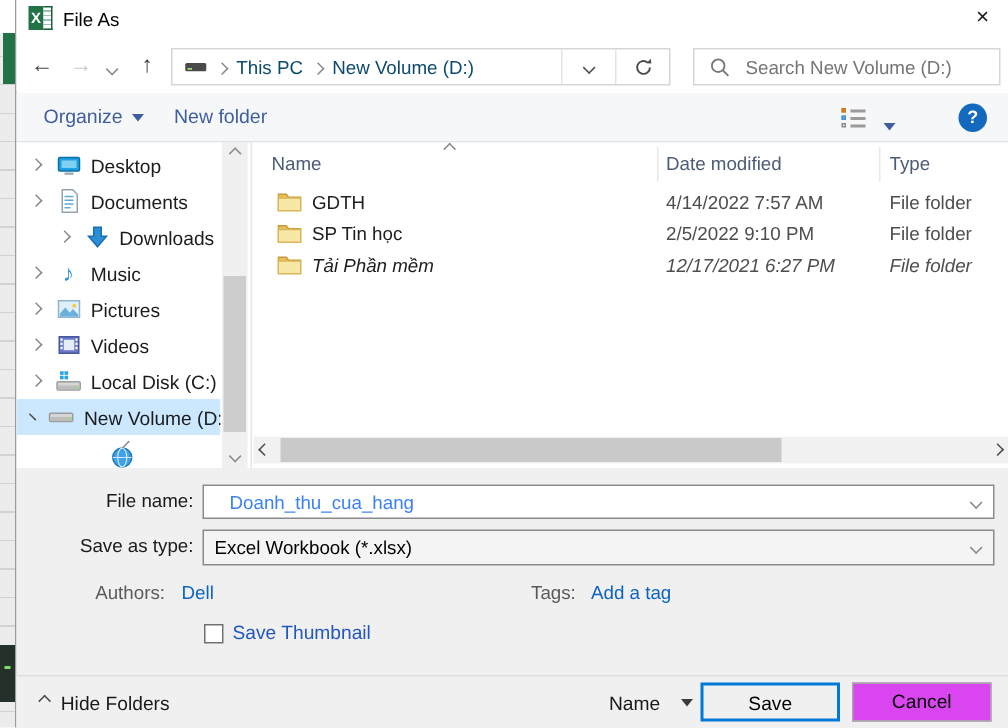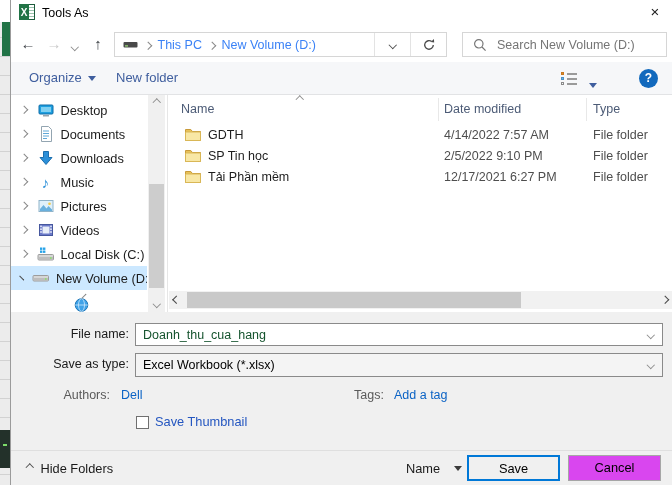--- a/index.html
+++ b/index.html
@@ -19,21 +19,21 @@
   .app-icon .xl-left{width:10px;height:16px;background:var(--excelGreen);color:#fff;font-size:10px;font-weight:bold;
     display:flex;align-items:center;justify-content:center;}
   .app-icon .xl-page{width:6px;height:16px;background:#fff;border:1px solid #1d5c3c;border-left:none;box-sizing:border-box;
     background:repeating-linear-gradient(to bottom,#fff 0 2px,#9cc3ae 2px 3px);}
   .win-title{position:absolute;left:31px;top:0;height:26px;line-height:26px;font-size:12.5px;color:#000;}
   .close-btn{position:absolute;left:628px;top:0;width:32px;height:24px;text-align:center;line-height:24px;font-size:15px;color:#222;cursor:pointer;}
   
   .navrow{position:absolute;left:0;top:27px;width:100%;height:34px;background:#fff;}
   .nav-glyph{position:absolute;top:0;height:34px;line-height:33px;text-align:center;font-size:15px;}
   .crumb-box{position:absolute;left:103px;top:5px;width:333px;height:25px;border:1px solid #d6d6d6;box-sizing:border-box;
-    display:flex;align-items:center;font-size:12.5px;color:#3b82f6;}
+    display:flex;align-items:center;font-size:12.5px;color:#0c4a6e;}
   .crumb-sep{margin:0 7px;}
   .crumb-right{margin-left:auto;display:flex;align-items:center;height:100%;}
   .crumb-dd,.crumb-refresh{width:35px;height:100%;display:flex;align-items:center;justify-content:center;border-left:1px solid #e3e3e3;}
   .search-box{position:absolute;left:451px;top:5px;width:205px;height:25px;border:1px solid #d6d6d6;box-sizing:border-box;
     display:flex;align-items:center;}
   .search-box input{border:none;outline:none;flex:1;font-size:12.5px;color:#3c3c3c;font-family:inherit;background:transparent;}
   .search-box svg{margin:0 8px 0 10px;}
   
   .toolbar{position:absolute;left:0;top:62px;width:100%;height:33px;background:#f6f7f9;border-bottom:1px solid #e2e3e5;box-sizing:border-box;}
   .tb-item{position:absolute;top:0;height:32px;line-height:32px;font-size:13px;color:var(--toolbarText);cursor:pointer;}
@@ -74,21 +74,21 @@
   .frow .fdate{position:absolute;left:275px;top:3px;color:#4e4e4e;}
   .frow .ftype{position:absolute;left:424px;top:3px;color:#4e4e4e;}
   .frow svg{position:absolute;left:16px;top:3px;}
   .hscroll{position:absolute;left:0;top:196px;width:504px;height:18px;background:#f1f1f1;}
   .hthumb{position:absolute;left:18px;top:1px;width:334px;height:16px;background:#c9c9c9;}
   .hs-arrow{position:absolute;top:0;width:16px;height:18px;display:flex;align-items:center;justify-content:center;}
   
   .panel{position:absolute;left:0;top:312px;width:100%;height:173px;background:#f0f0f0;}
   .flabel{position:absolute;font-size:12.5px;color:#1a1a1a;text-align:right;}
   .fn-input{position:absolute;left:124px;top:11px;width:528px;height:23px;border:1px solid #8a8a8a;background:#fff;box-sizing:border-box;}
-  .fn-input input{border:none;outline:none;width:calc(100% - 30px);height:100%;padding:0 0 0 7px;font-size:12.5px;font-family:inherit;background:transparent;color:#14532d;}
+  .fn-input input{border:none;outline:none;width:calc(100% - 30px);height:100%;padding:0 0 0 17px;font-size:12.5px;font-family:inherit;background:transparent;color:#3b82f6;}
   .combo{position:absolute;left:124px;top:41px;width:528px;height:24px;border:1px solid #8a8a8a;background:#f4f4f4;box-sizing:border-box;
     font-size:12.5px;color:#000;line-height:22px;padding-left:7px;cursor:pointer;}
   .dd-chev{position:absolute;right:9px;top:8px;}
   .meta-label{position:absolute;font-size:12.5px;color:#5a5a5a;}
   .link{font-size:12.5px;color:var(--link);cursor:pointer;}
   .thumb-check{position:absolute;left:125px;top:104px;width:13px;height:13px;border:1px solid #707070;background:#fff;box-sizing:border-box;cursor:pointer;}
   .thumb-label{position:absolute;left:144px;top:102px;font-size:12.8px;color:#2456c0;}
   
   .footer{position:absolute;left:0;top:450px;width:100%;height:50px;background:#f0f0f0;border-top:1px solid #dfdfdf;box-sizing:border-box;}
   .hide-folders{position:absolute;left:10px;top:0;height:34px;display:flex;align-items:center;gap:8px;font-size:12.8px;color:#1a1a1a;cursor:pointer;padding:0 6px;}
@@ -107,21 +107,21 @@
   <div class="dot"></div>
 </div>
 
 <div class="dialog">
 
   <div class="titlebar">
     <div class="app-icon">
       <div class="xl-left">X</div>
       <div class="xl-page"></div>
     </div>
-    <div class="win-title">Tools As</div>
+    <div class="win-title">File As</div>
     <div class="close-btn">×</div>
   </div>
 
   <div class="navrow">
     <div class="nav-glyph" style="left:6px;width:22px;color:#3f4348;">←</div>
     <div class="nav-glyph" style="left:32px;width:22px;color:#c9c9c9;">→</div>
     <div class="nav-glyph" style="left:56px;width:16px;"><span class="chev d sm"></span></div>
     <div class="nav-glyph" style="left:76px;width:22px;color:#3f4348;">↑</div>
 
     <div class="crumb-box">
@@ -194,21 +194,21 @@
         <svg width="16" height="16">
             <path d="M3.5 .5 h7 l3 3 v12 h-10 z" fill="#fff" stroke="#93a5b1"></path>
             <line x1="5" y1="5" x2="11" y2="5" stroke="#5fa8d8"></line>
             <line x1="5" y1="7.5" x2="11" y2="7.5" stroke="#5fa8d8"></line>
             <line x1="5" y1="10" x2="11" y2="10" stroke="#5fa8d8"></line>
             <line x1="5" y1="12.5" x2="9" y2="12.5" stroke="#5fa8d8"></line>
           </svg>
       </span>
       <span>Documents</span>
     </div>
-    <div class="tree-item" style="top:51px;">
+    <div class="tree-item" style="top:51px;padding-left:19px;">
       <span class="tchev chev r sm"></span>
       <span class="ticon">
         <svg width="16" height="16">
             <path d="M8 14.5 L2 7.5 H5.5 V1.5 h5 V7.5 H14 Z" fill="#2b8fd8" stroke="#1b6eae"></path>
           </svg>
       </span>
       <span>Downloads</span>
     </div>
     <div class="tree-item" style="top:75px;">
       <span class="tchev chev r sm"></span>
@@ -311,21 +311,21 @@
     </div>
     <div class="frow" style="top:51px;">
       <svg width="16" height="13" viewBox="0 0 16 13">
         <path d="M.5 1.5 h5.3 l1.6 2 h8.1 v9 h-15 z" fill="#e8c158" stroke="#c89a3a"></path>
         <path d="M.5 4 h15 v8.5 h-15 z" fill="#f8e7a5" stroke="#d9b756"></path>
       </svg>
       <span class="fname">SP Tin học</span>
       <span class="fdate">2/5/2022 9:10 PM</span>
       <span class="ftype">File folder</span>
     </div>
-    <div class="frow" style="top:72px;">
+    <div class="frow" style="top:72px;font-style:italic;">
       <svg width="16" height="13" viewBox="0 0 16 13">
         <path d="M.5 1.5 h5.3 l1.6 2 h8.1 v9 h-15 z" fill="#e8c158" stroke="#c89a3a"></path>
         <path d="M.5 4 h15 v8.5 h-15 z" fill="#f8e7a5" stroke="#d9b756"></path>
       </svg>
       <span class="fname">Tải Phần mềm</span>
       <span class="fdate">12/17/2021 6:27 PM</span>
       <span class="ftype">File folder</span>
     </div>
 
     <div class="hscroll">

